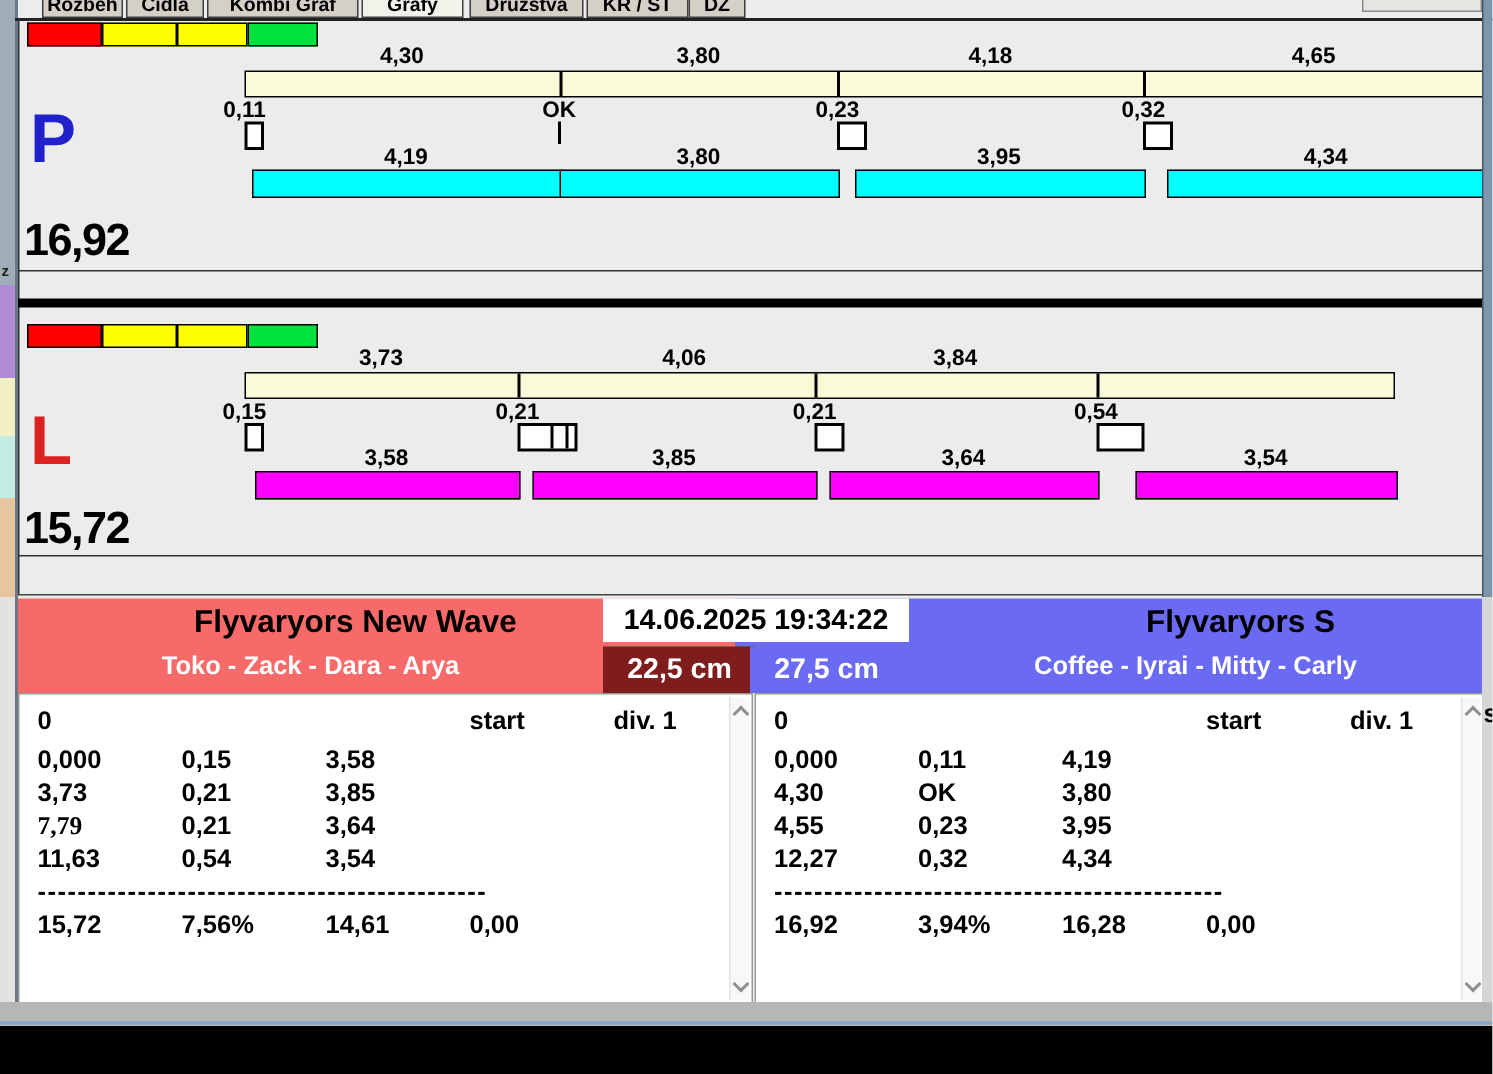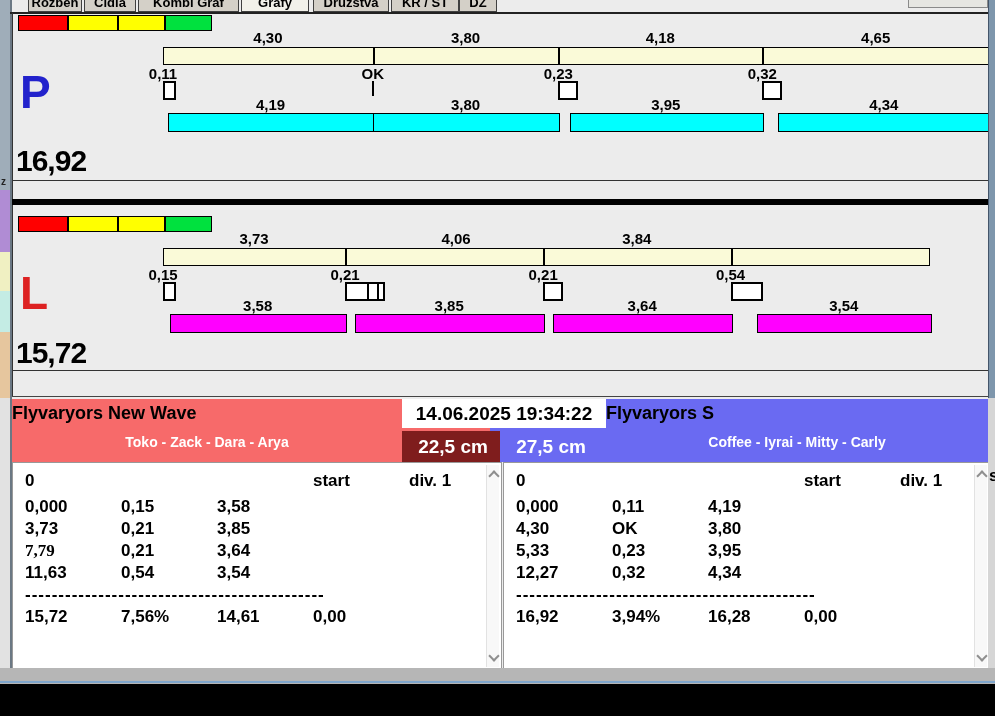--- a/index.html
+++ b/index.html
@@ -35,22 +35,22 @@
   .run-bar{position:absolute;top:100px;height:17px;border:1px solid #000;}
   .lane-letter{position:absolute;left:8px;top:56px;font-size:46px;line-height:1;}
   .lane-total{position:absolute;left:4px;font-size:30px;letter-spacing:-1px;}
   .panel-p .lane-total{top:131px;}
   .panel-l .lane-total{top:122px;}
   .hline{position:absolute;left:12px;width:976px;height:1px;background:#333;}
   .thick-divider{position:absolute;left:12px;top:199px;width:976px;height:6px;background:#000;}
   
   .footer-line{position:absolute;left:12px;top:396px;width:976px;height:1px;background:#444;}
   .team-band{position:absolute;top:399px;height:63px;}
-  .team-title{position:absolute;top:403px;font-size:18px;text-align:left;color:#000;}
-  .team-sub{position:absolute;top:434px;font-size:14px;text-align:center;color:#fff;}
+  .team-title{position:absolute;top:403px;font-size:21px;text-align:center;color:#000;padding-left:30px;}
+  .team-sub{position:absolute;top:434px;font-size:17px;text-align:center;color:#fff;}
   .date-box{position:absolute;left:402px;top:399px;width:204px;height:29px;background:#fff;
             font-size:19px;display:flex;align-items:center;justify-content:center;}
   .jump-height{position:absolute;top:431px;height:31px;font-size:19px;color:#fff;
                display:flex;align-items:center;justify-content:center;}
   .rtable{position:absolute;top:462px;height:206px;background:#fff;border:1px solid #999;font-size:17px;}
   .cell{position:absolute;white-space:pre;}
   .sep-line{position:absolute;width:302px;overflow:hidden;white-space:nowrap;letter-spacing:1px;}
   .vscroll{position:absolute;top:2px;bottom:2px;right:2px;width:13px;background:#f8f8f8;border-left:1px solid #e2e2e2;box-sizing:border-box;}
   .chev{position:absolute;left:3px;width:6px;height:6px;border-left:2px solid #8f8f8f;border-top:2px solid #8f8f8f;}
   .chev-up{top:7px;transform:rotate(45deg);}
@@ -207,21 +207,21 @@
   </div>
 <div class="cell" style="left: 12px; top: 8px;">0</div>
     <div class="cell" style="left: 300px; top: 8px;">start</div>
     <div class="cell" style="left: 396px; top: 8px;">div. 1</div>
     <div class="cell" style="left: 12px; top: 34px;">0,000</div>
     <div class="cell" style="left: 108px; top: 34px;">0,11</div>
     <div class="cell" style="left: 204px; top: 34px;">4,19</div>
     <div class="cell" style="left: 12px; top: 56px;">4,30</div>
     <div class="cell" style="left: 108px; top: 56px;">OK</div>
     <div class="cell" style="left: 204px; top: 56px;">3,80</div>
-    <div class="cell" style="left: 12px; top: 78px;">5,33</div>
+    <div class="cell" style="left: 12px; top: 78px;">4,55</div>
     <div class="cell" style="left: 108px; top: 78px;">0,23</div>
     <div class="cell" style="left: 204px; top: 78px;">3,95</div>
     <div class="cell" style="left: 12px; top: 100px;">12,27</div>
     <div class="cell" style="left: 108px; top: 100px;">0,32</div>
     <div class="cell" style="left: 204px; top: 100px;">4,34</div>
     <div class="cell sep-line" style="left: 12px; top: 122px;">---------------------------------------------</div>
     <div class="cell" style="left: 12px; top: 144px;">16,92</div>
     <div class="cell" style="left: 108px; top: 144px;">3,94%</div>
     <div class="cell" style="left: 204px; top: 144px;">16,28</div>
     <div class="cell" style="left: 300px; top: 144px;">0,00</div>

